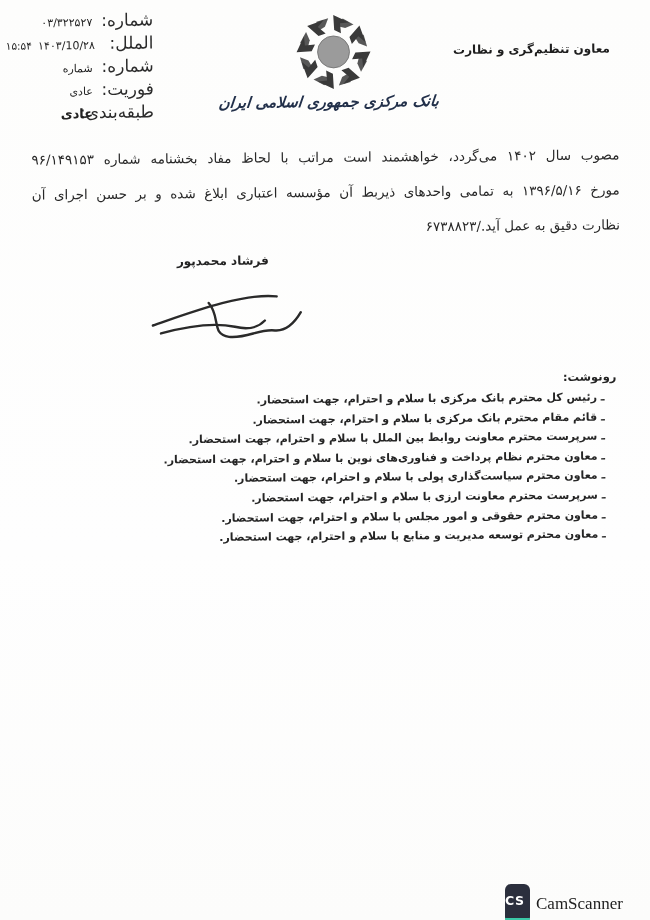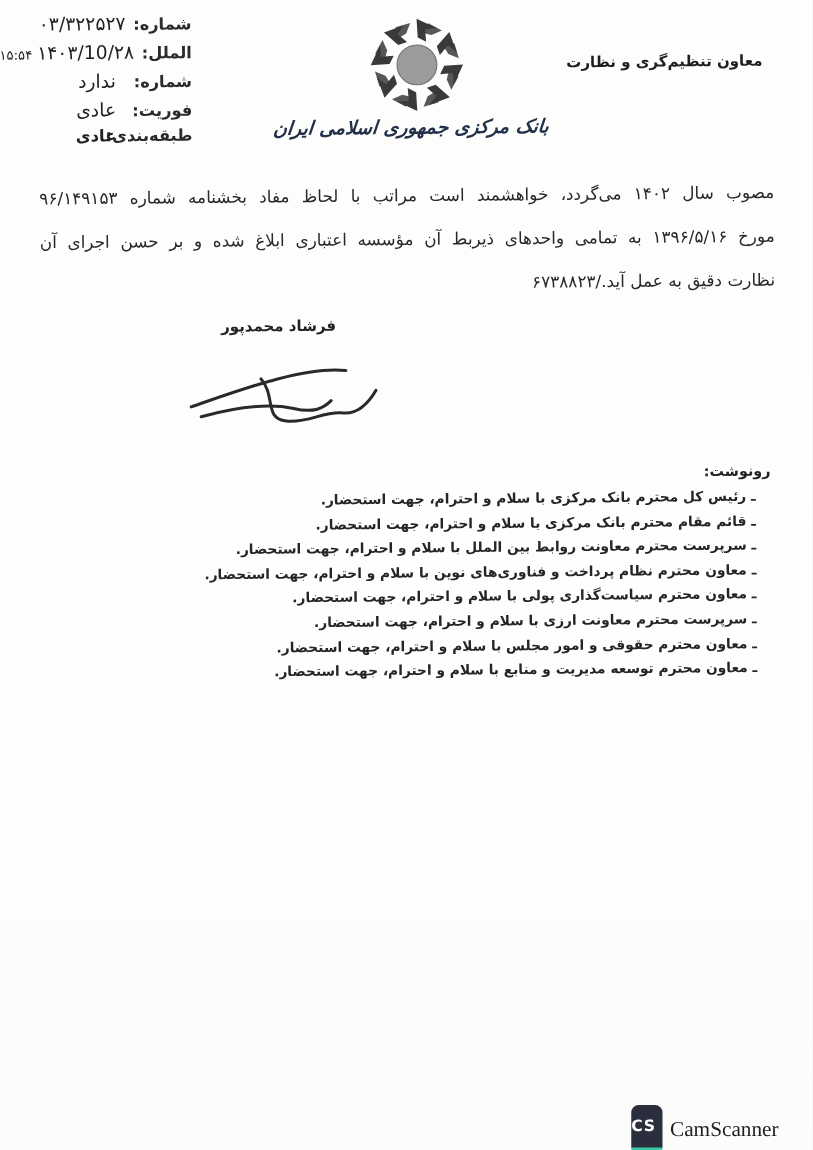--- a/index.html
+++ b/index.html
@@ -22,25 +22,25 @@
     transform-origin: 325px 220px;
   }
 
   
   .meta {
     position: absolute; left: 5px; top: 8px; width: 150px;
     direction: rtl;
   }
   .meta-row { display: flex; align-items: baseline; height: 23px; }
   .meta-label {
-    width: 55px; font-size: 13px; font-weight: bold; color: #2b2b2b;
+    width: 55px; font-size: 17px; font-weight: normal; color: #2b2b2b;
     white-space: nowrap;
   }
   .meta-value {
-    flex: 1; font-size: 15px; text-align: right; padding-left: 4px;
+    flex: 1; font-size: 11px; text-align: right; padding-left: 4px;
     padding-right: 6px; color: #222; white-space: nowrap;
   }
   .meta-extra { width: 32px; font-size: 10.5px; text-align: center; color: #222; }
   .meta-row.classified .meta-value { font-size: 13px; font-weight: bold; }
 
   
   .emblem { position: absolute; left: 293px; top: 10px; width: 84px; height: 84px; }
   .bank-name {
     position: absolute; left: 228px; top: 93px; width: 212px;
     direction: rtl; text-align: center;
@@ -124,21 +124,21 @@
         <span class="meta-value">۰۳/۳۲۲۵۲۷</span>
         <span class="meta-extra"></span>
       </div>
       <div class="meta-row">
         <span class="meta-label">الملل:</span>
         <span class="meta-value">۱۴۰۳/10/۲۸</span>
         <span class="meta-extra">۱۵:۵۴</span>
       </div>
       <div class="meta-row">
         <span class="meta-label">شماره:</span>
-        <span class="meta-value">ندارد</span>
+        <span class="meta-value">شماره</span>
         <span class="meta-extra"></span>
       </div>
       <div class="meta-row">
         <span class="meta-label">فوریت:</span>
         <span class="meta-value">عادی</span>
         <span class="meta-extra"></span>
       </div>
       <div class="meta-row classified">
         <span class="meta-label">طبقه‌بندی:</span>
         <span class="meta-value">عادی</span>

